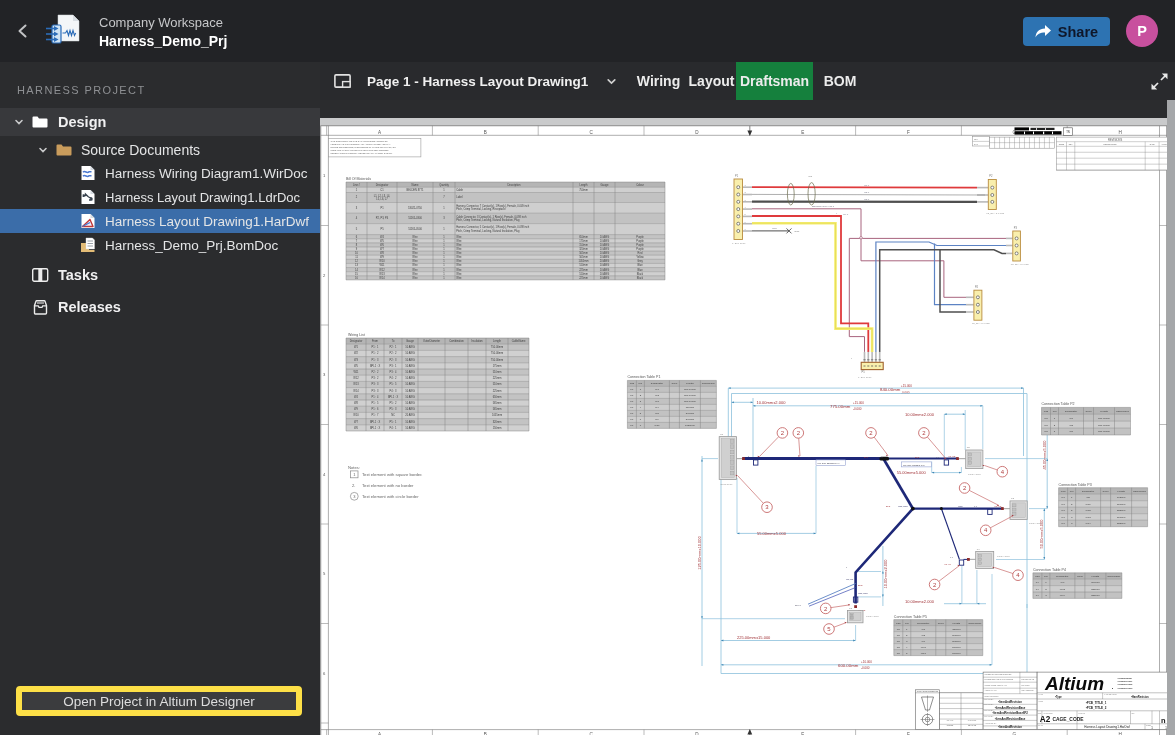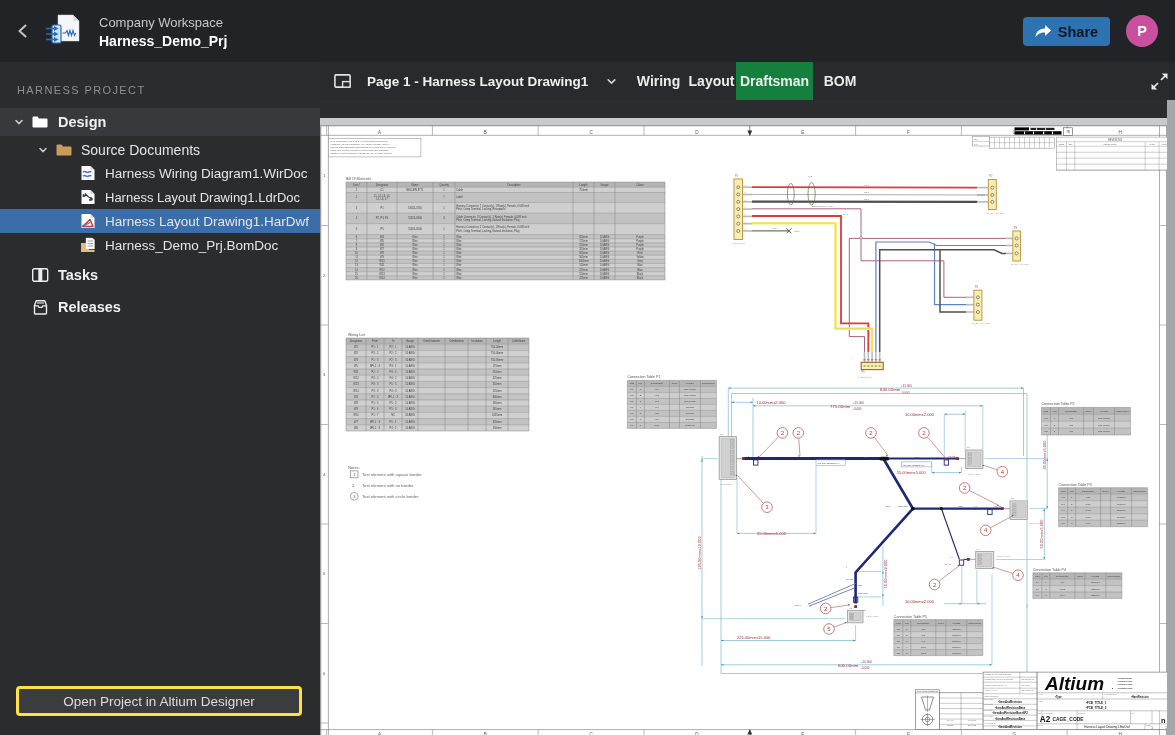--- a/index.html
+++ b/index.html
@@ -11,21 +11,21 @@
 #share{position:absolute;left:1023px;top:17px;width:87px;height:29px;background:#2d73b2;border-radius:4px;color:#0f172a;font-size:14.5px;font-weight:bold;display:flex;align-items:center;justify-content:center;gap:7px}
 #avatar{position:absolute;left:1126px;top:15px;width:32px;height:32px;border-radius:50%;background:#c8509e;color:#fff;font-size:14.5px;font-weight:bold;display:flex;align-items:center;justify-content:center}
 #side{position:absolute;left:0;top:62px;width:320px;height:673px;background:#2b2c2e}
 #side .sect{position:absolute;left:17px;top:22px;font-size:11px;color:#8e9093;font-weight:normal;letter-spacing:1.4px}
 .row{position:absolute;left:0;width:320px;height:28px;display:flex;align-items:center;color:#e9e9ea}
 .row.hl{background:#38393c}
 .row.sel{background:#3b6da9}
 .row .txt{font-size:14px;color:#e4e5e6}
 .row .txtb{font-size:14.5px;font-weight:bold;color:#f0f0f1}
 .chev{width:10px;height:10px;margin-left:14px;margin-right:8px;flex:none}
-#openbtn{position:absolute;left:16px;top:624px;width:286px;height:30px;background:#3b3c3e;border:3px solid #fde047;border-radius:4px;color:#dddddd;font-size:13.5px;display:flex;align-items:center;justify-content:center}
+#openbtn{position:absolute;left:16px;top:624px;width:286px;height:30px;background:#3b3c3e;border:6px solid #fde047;border-radius:4px;color:#dddddd;font-size:13.5px;display:flex;align-items:center;justify-content:center}
 #tbar{position:absolute;left:320px;top:62px;width:855px;height:38px;background:#292a2d}
 #tbar .psel{position:absolute;left:14px;top:0;height:38px;display:flex;align-items:center;color:#f0f0f0;font-size:13.5px;font-weight:bold;gap:16px}
 .tab{position:absolute;top:0;height:38px;display:flex;align-items:center;justify-content:center;color:#ececec;font-size:14px;font-weight:bold}
 #tabdm{background:#15803d}
 #fsbtn{position:absolute;right:7px;top:11px;width:17px;height:17px}
 #canvwrap{position:absolute;left:320px;top:118px;width:959px;height:635px}
 #scroll{position:absolute;left:1167px;top:100px;width:8px;height:635px;background:#a5a7a9}
 </style></head>
 <body>
 <div id="app">

